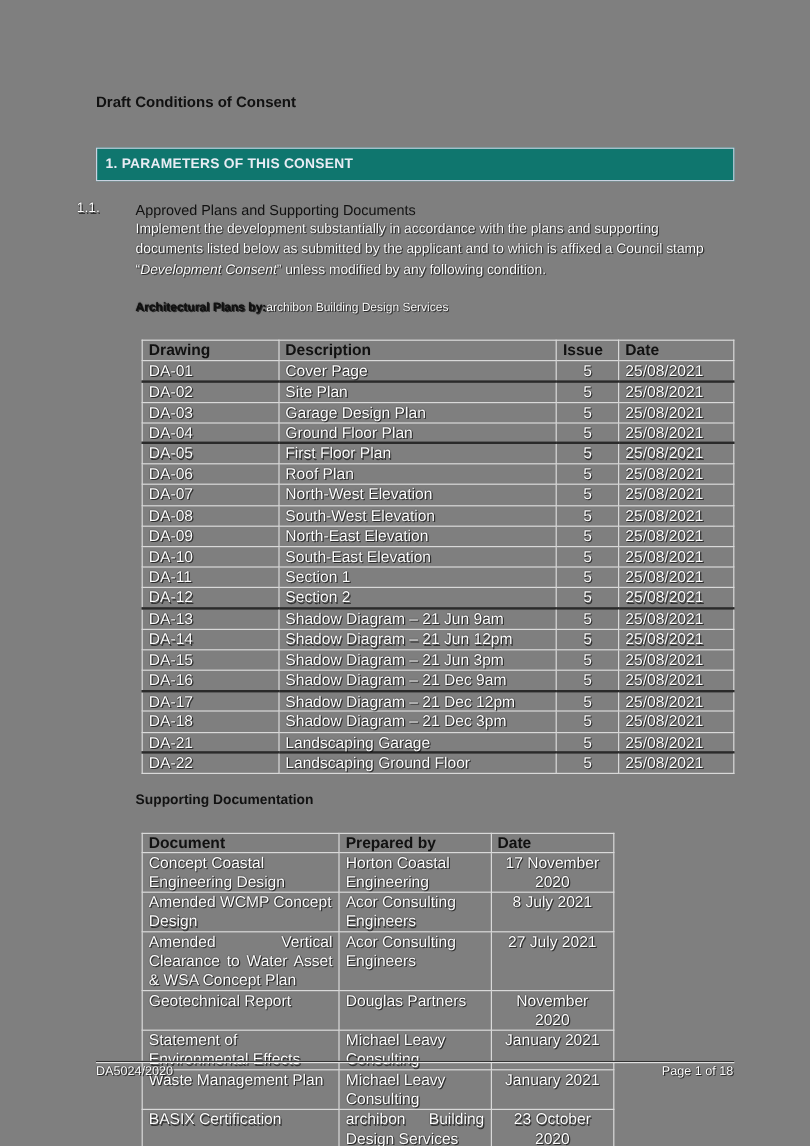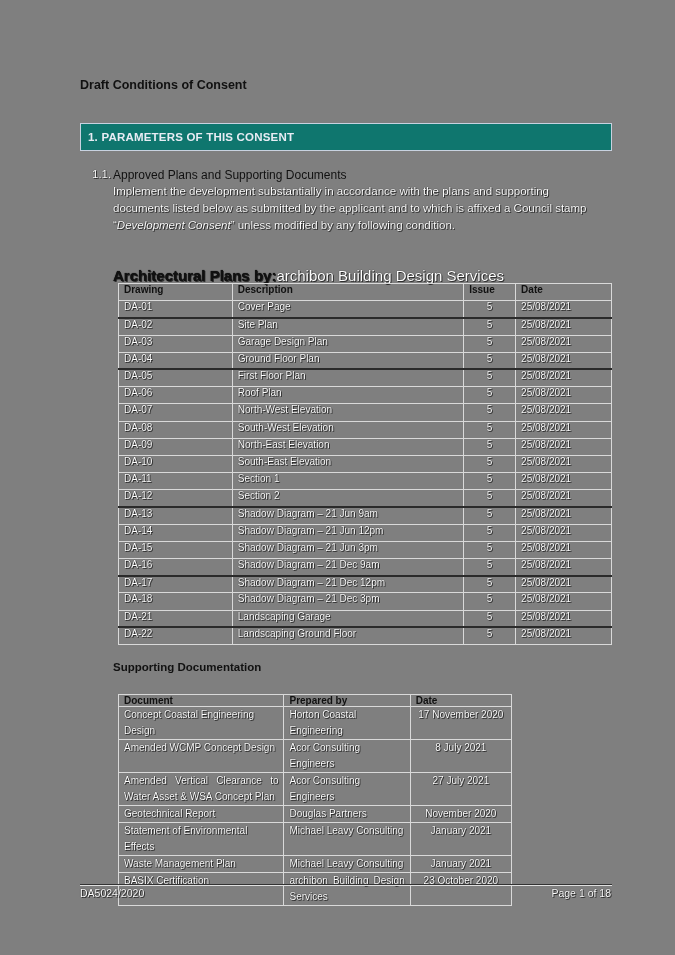--- a/index.html
+++ b/index.html
@@ -2,27 +2,27 @@
 <html><head>
 <meta charset="utf-8">
 <style>
   * { box-sizing: border-box; margin: 0; padding: 0; }
   html, body { width: 675px; height: 955px; background: #7f7f7f; overflow: hidden; }
   body { font-family: "Liberation Sans", sans-serif; color: #ffffff; position: relative; }
   .txt { text-shadow: 0 0 1px #000, 1px 1px 0 rgba(0,0,0,0.6); }
   .doc-title { position: absolute; left: 80px; top: 78px; font-size: 12.5px; font-weight: bold; color: #111; text-shadow: none; }
   .banner { position: absolute; left: 80px; top: 123px; width: 532px; height: 28px; background: #0f766e; border: 1px solid #c8d2e0; }
   .banner span { position: absolute; left: 7px; top: 7px; font-size: 11.5px; font-weight: bold; color: #e8ecf4; letter-spacing: 0.2px; }
-  .clause-num { position: absolute; left: 92px; top: 168px; font-size: 11.5px; }
+  .clause-num { position: absolute; left: 64px; top: 168px; font-size: 11.5px; }
   .clause-title { position: absolute; left: 113px; top: 168px; font-size: 12px; font-weight: normal; color: #111; }
   .clause-body { position: absolute; left: 113px; top: 183px; width: 490px; font-size: 11.5px; line-height: 17px; }
   .clause-body em { font-style: italic; }
-  .arch-line { position: absolute; left: 113px; top: 251px; font-size: 15px; margin-top: 16px; }
+  .arch-line { position: absolute; left: 113px; top: 251px; font-size: 10px; }
   .arch-line b { color: #111; font-weight: bold; }
-  table { border-collapse: collapse; position: absolute; font-size: 10px; }
+  table { border-collapse: collapse; position: absolute; font-size: 13px; }
   td, th { border: 1.5px solid #d9d9d9; padding: 0 5px; text-align: left; vertical-align: top; font-weight: normal; }
   th { font-weight: bold; color: #111; text-shadow: none; }
   .drawings { left: 118px; top: 283px; width: 494px; }
   .drawings tr { height: 17.2px; }
   .drawings td.c { text-align: center; }
   .drawings tr.dark td { border-top: 2px solid #2a2a2a; }
   .supp-head { position: absolute; left: 113px; top: 661px; font-size: 11.5px; font-weight: bold; color: #111; }
   .supporting { left: 118px; top: 694px; width: 394px; }
   .supporting td { line-height: 16px; }
   .supporting td.c { text-align: center; }

